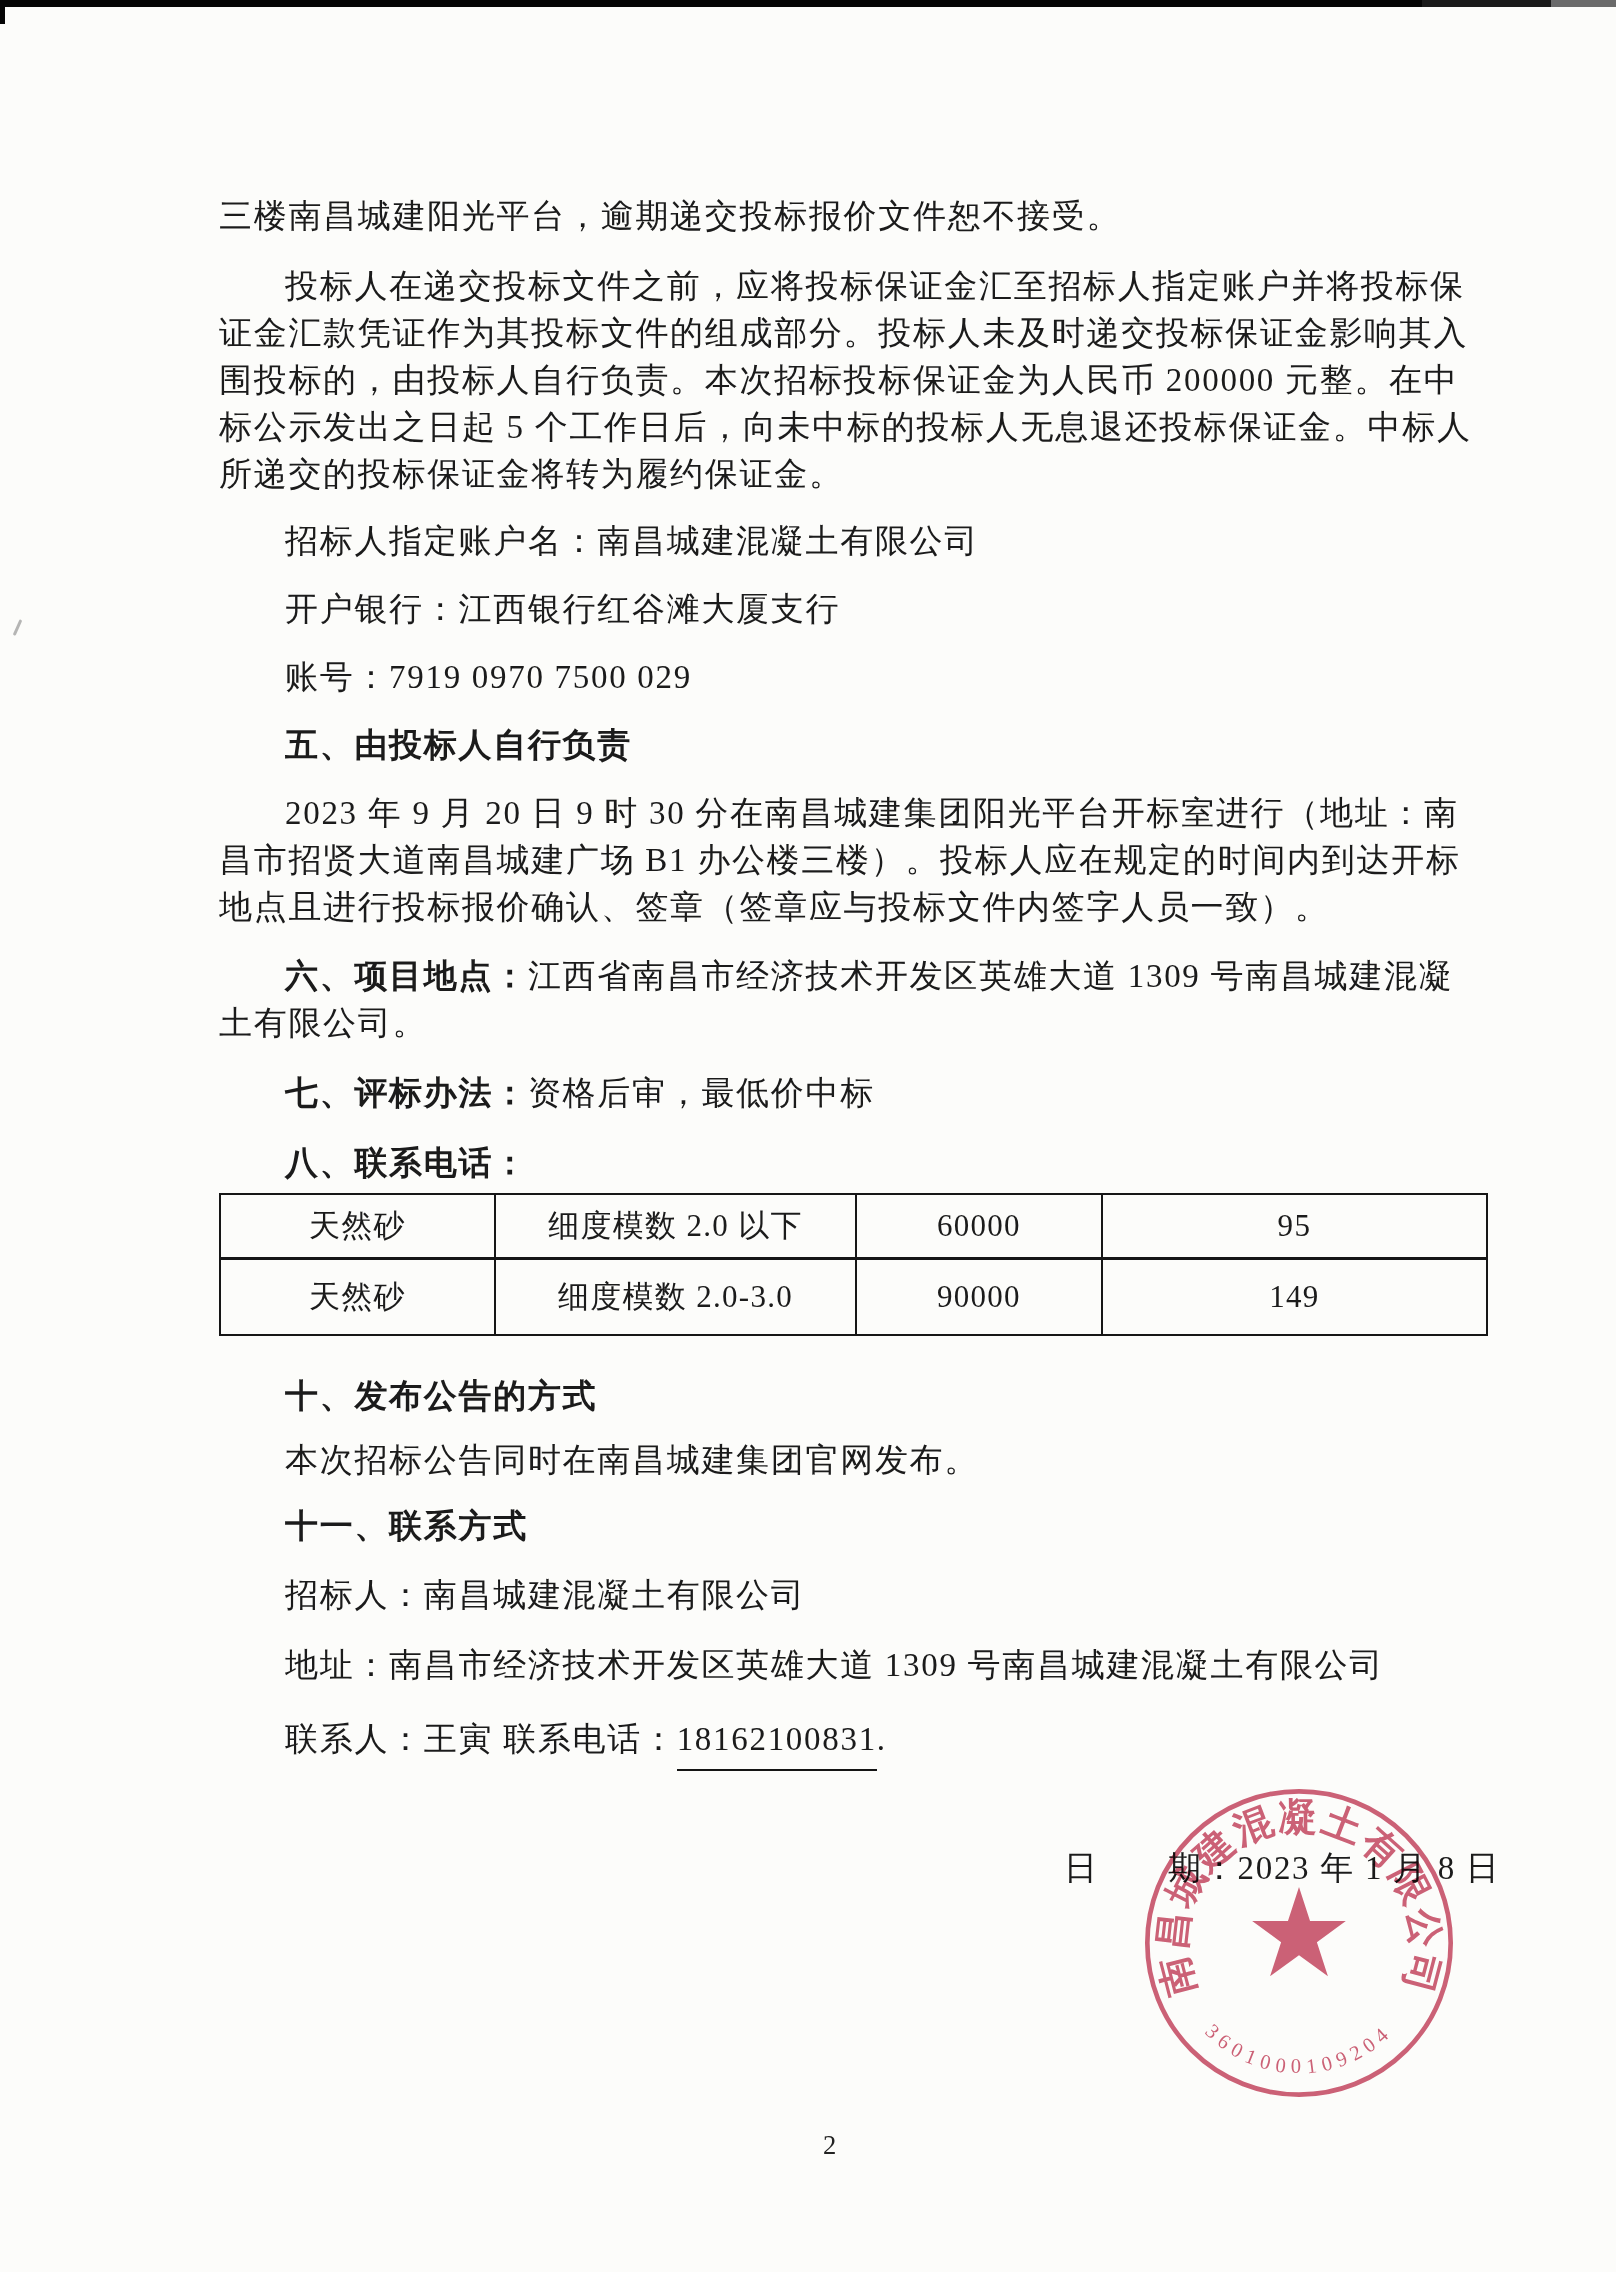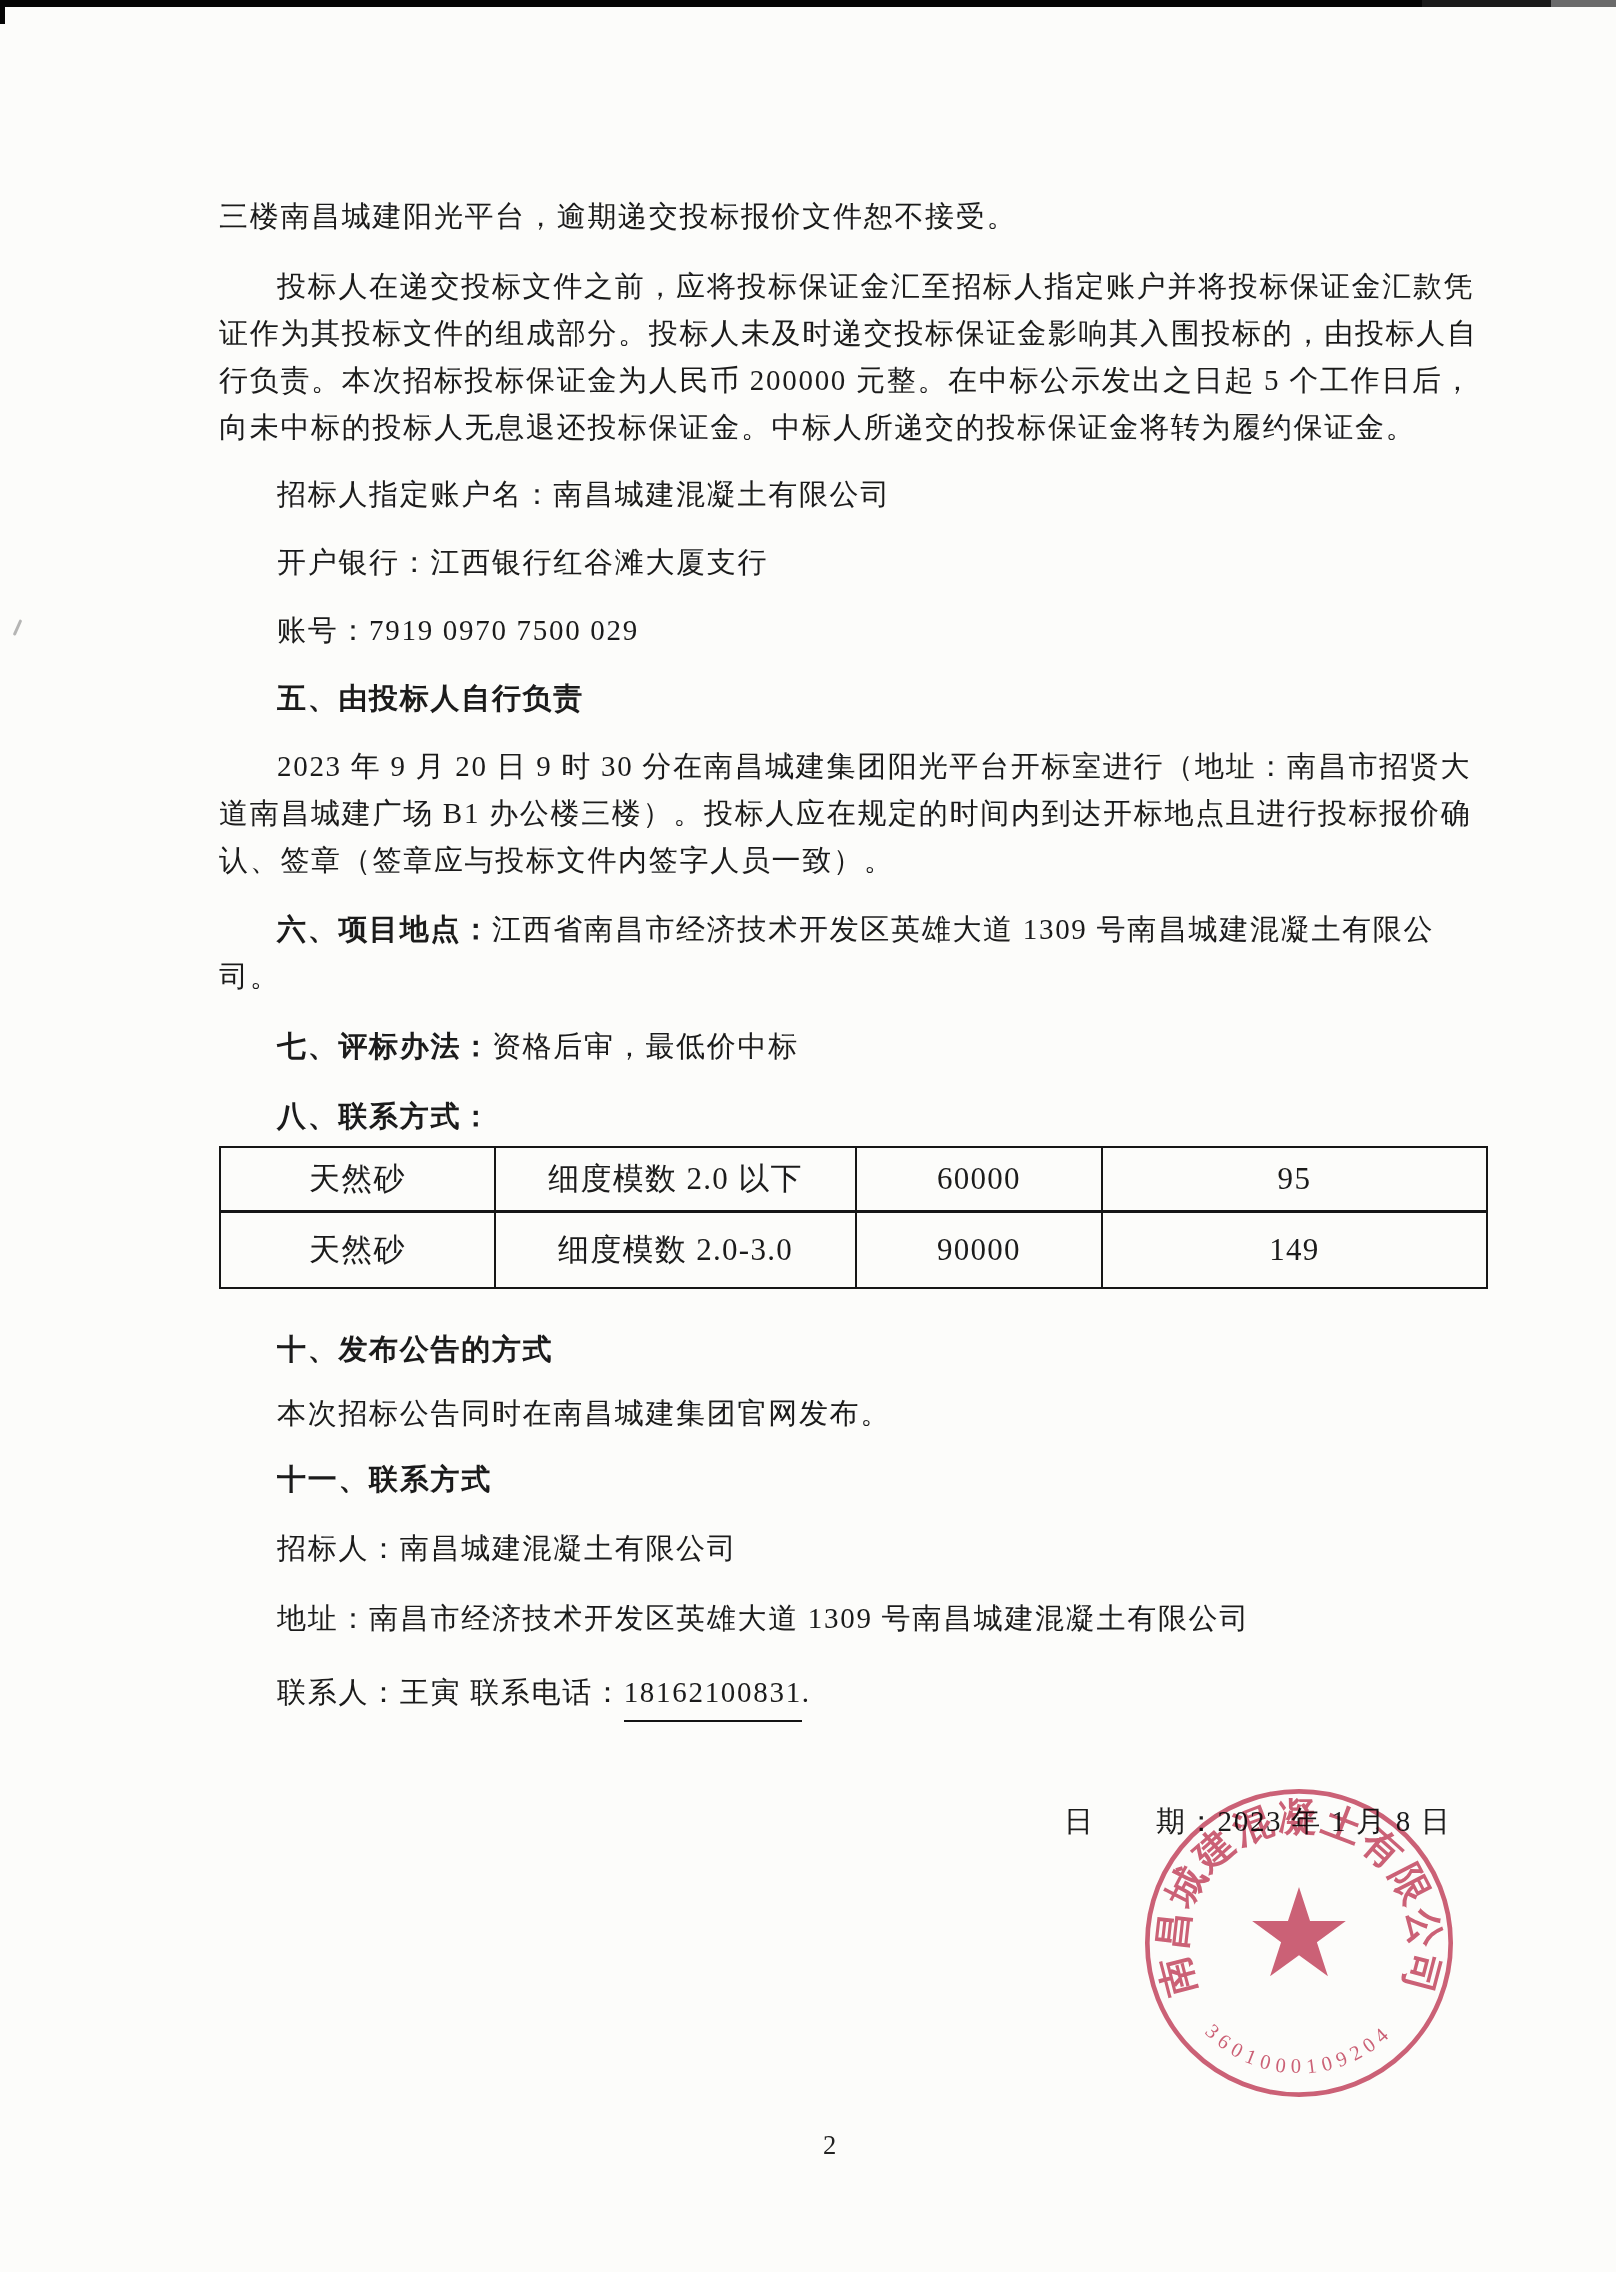--- a/index.html
+++ b/index.html
@@ -14,21 +14,21 @@
   
   .scan-top-bar{position:absolute;top:0;left:0;width:1616px;height:6.6px;
     background:linear-gradient(to right,#050505 0 88%,#1a1a1a 88% 96%,#6a6a6a 96% 100%);}
   .scan-left-sliver{position:absolute;top:0;left:0;width:4.7px;height:24px;background:#050505;}
   .scan-smudge{position:absolute;top:619px;left:16px;width:2.7px;height:17.3px;
     background:#8f8f8f;opacity:.65;transform:rotate(24deg);border-radius:1.3px;}
 
   .content{
     position:absolute;top:193px;left:219px;width:1269px;
   }
-  p{margin:0 0 20.6px 0;font-size:29px;line-height:47px;letter-spacing:1.7px;}
+  p{margin:0 0 20.6px 0;font-size:33px;line-height:47px;letter-spacing:1.7px;}
   .indent{text-indent:2em;}
   b{font-weight:bold;}
   .mb34{margin-bottom:22.6px;}
   .mb30{margin-bottom:20px;}
   .mb32{margin-bottom:21px;}
   .mb35{margin-bottom:23px;}
   .mb9{margin-bottom:6px;}
   .mb26{margin-bottom:17.3px;}
   .mb25{margin-bottom:16.6px;}
   .mb29{margin-bottom:19px;}
@@ -85,21 +85,21 @@
     <p class="indent mb32">账号：7919 0970 7500 029</p>
 
     <p class="indent mb32"><b>五、由投标人自行负责</b></p>
 
     <p class="indent mb34">2023 年 9 月 20 日 9 时 30 分在南昌城建集团阳光平台开标室进行（地址：南昌市招贤大道南昌城建广场 B1 办公楼三楼）。投标人应在规定的时间内到达开标地点且进行投标报价确认、签章（签章应与投标文件内签字人员一致）。</p>
 
     <p class="indent mb35"><b>六、项目地点：</b><span>江西省南昌市经济技术开发区英雄大道 1309 号南昌城建混凝土有限公司。</span></p>
 
     <p class="indent mb35"><b>七、评标办法：</b><span>资格后审，最低价中标</span></p>
 
-    <p class="indent mb9"><b>八、联系方式：</b></p>
+    <p class="indent mb9"><b>八、联系电话：</b></p>
 
     <table class="price">
       <colgroup>
         <col style="width:21.7%">
           <col style="width:28.5%">
           <col style="width:19.4%">
           <col style="width:30.4%">
       </colgroup>
       <tbody>
       <tr class="r1">

